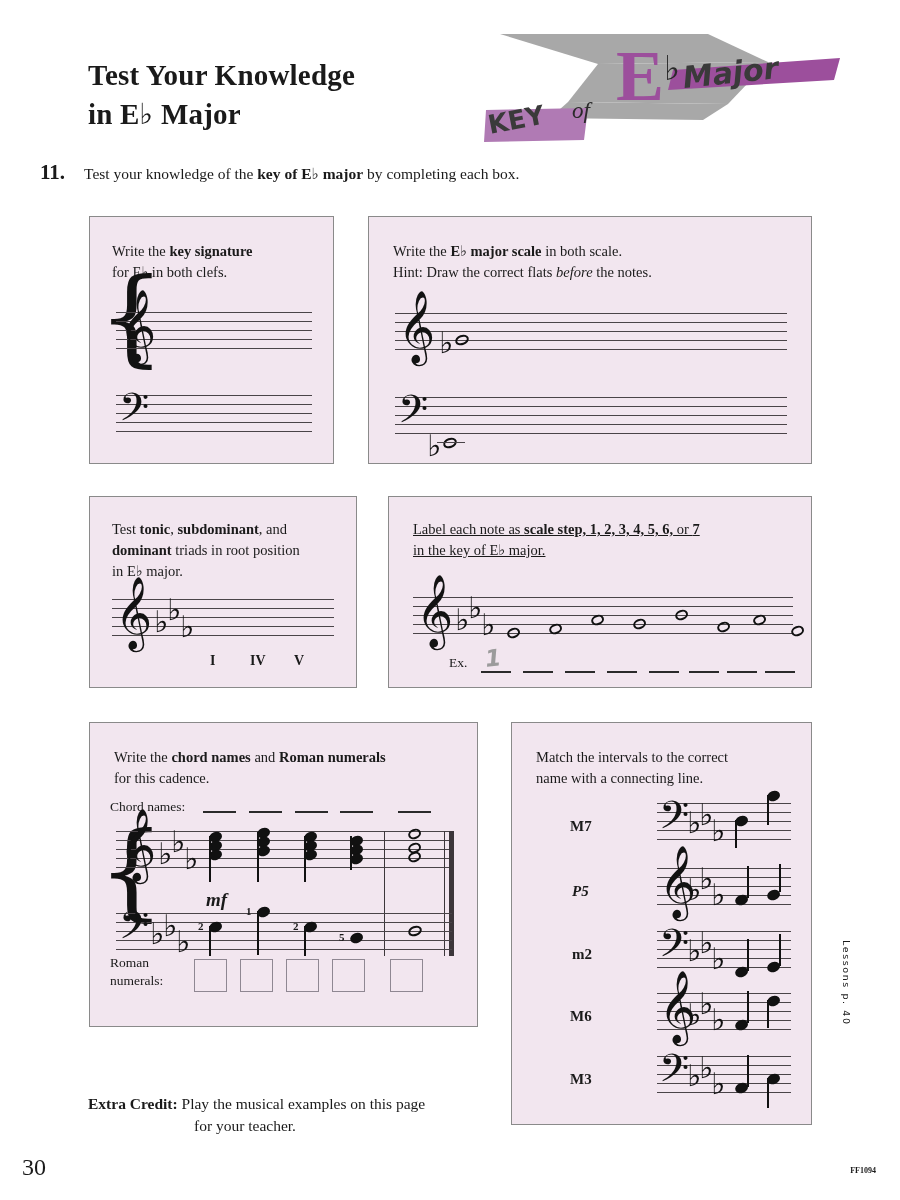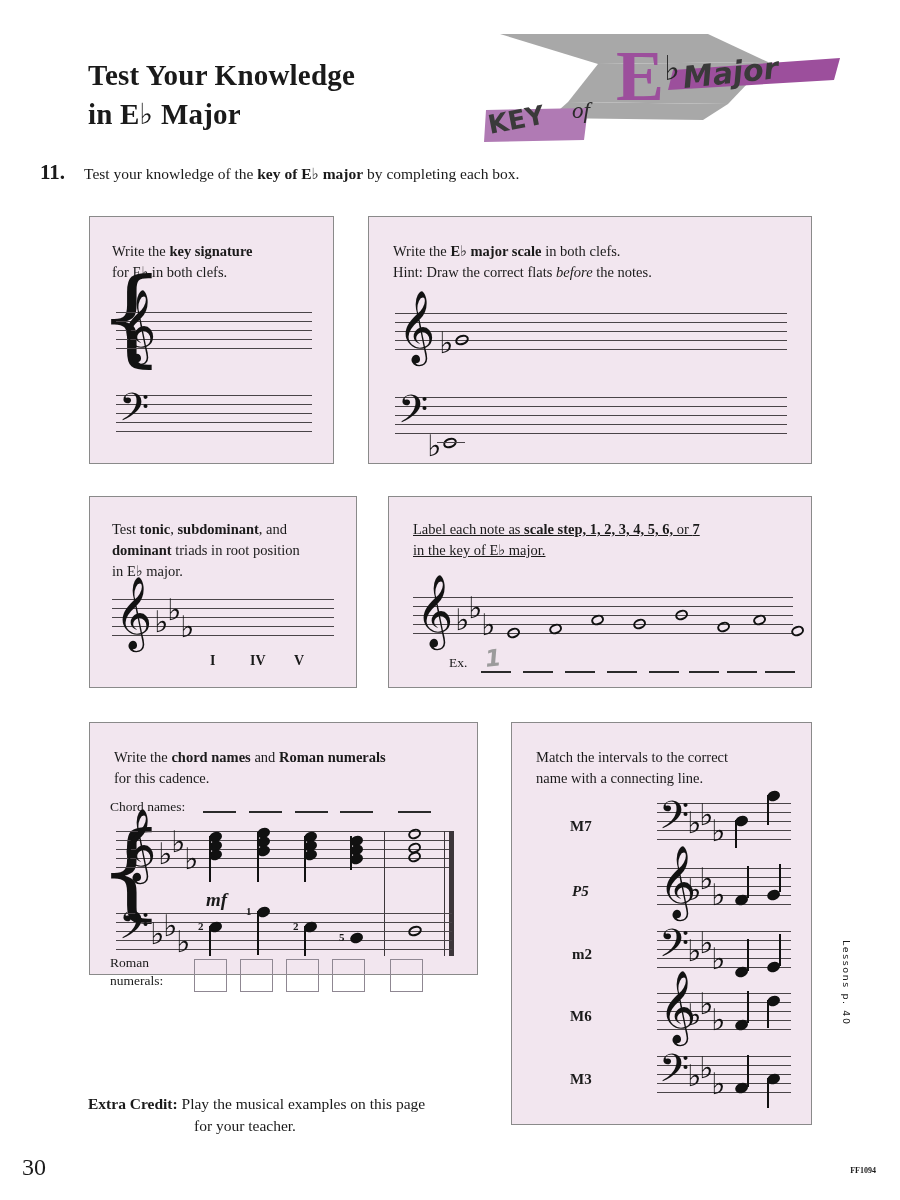--- a/index.html
+++ b/index.html
@@ -198,21 +198,21 @@
       <div class="ln" style="top:9px;  width:196px;"></div>
       <div class="ln" style="top:18px; width:196px;"></div>
       <div class="ln" style="top:27px; width:196px;"></div>
       <div class="ln" style="top:36px; width:196px;"></div>
       <div class="glyph bass" style="left:3px; top:-7px;">𝄢</div>
     </div>
   </div>
 
   <div class="box" style="left:368px; top:216px; width:444px; height:248px;">
     <div class="box-title" style="left:24px; top:24px;">
-      <span>Write the </span><b>E♭ major scale</b><span> in both clefs.</span><br>
+      <span>Write the </span><b>E♭ major scale</b><span> in both scale.</span><br>
       <span>Hint: Draw the correct flats </span><i>before</i><span> the notes.</span>
     </div>
 
     <div class="staff" style="left:26px; top:96px; width:392px;">
       <div class="ln" style="top:0px;  width:392px;"></div>
       <div class="ln" style="top:9px;  width:392px;"></div>
       <div class="ln" style="top:18px; width:392px;"></div>
       <div class="ln" style="top:27px; width:392px;"></div>
       <div class="ln" style="top:36px; width:392px;"></div>
       <div class="glyph treble" style="left:3px; top:-18px;">𝄞</div>
@@ -290,21 +290,21 @@
     <div class="blank" style="left:92px;  top:174px; width:30px;"></div>
     <div class="blank" style="left:134px; top:174px; width:30px;"></div>
     <div class="blank" style="left:176px; top:174px; width:30px;"></div>
     <div class="blank" style="left:218px; top:174px; width:30px;"></div>
     <div class="blank" style="left:260px; top:174px; width:30px;"></div>
     <div class="blank" style="left:300px; top:174px; width:30px;"></div>
     <div class="blank" style="left:338px; top:174px; width:30px;"></div>
     <div class="blank" style="left:376px; top:174px; width:30px;"></div>
   </div>
 
-  <div class="box" style="left:89px; top:722px; width:389px; height:253px;">
+  <div class="box" style="left:89px; top:722px; width:389px; height:305px;">
     <div class="box-title" style="left:24px; top:24px;">
       <span>Write the </span><b>chord names</b><span> and </span><b>Roman numerals</b><br>
       <span>for this cadence.</span>
     </div>
 
     <div class="small-lbl" style="left:20px; top:76px;">Chord names:</div>
     <div class="blank" style="left:113px; top:88px; width:33px;"></div>
     <div class="blank" style="left:159px; top:88px; width:33px;"></div>
     <div class="blank" style="left:205px; top:88px; width:33px;"></div>
     <div class="blank" style="left:250px; top:88px; width:33px;"></div>

